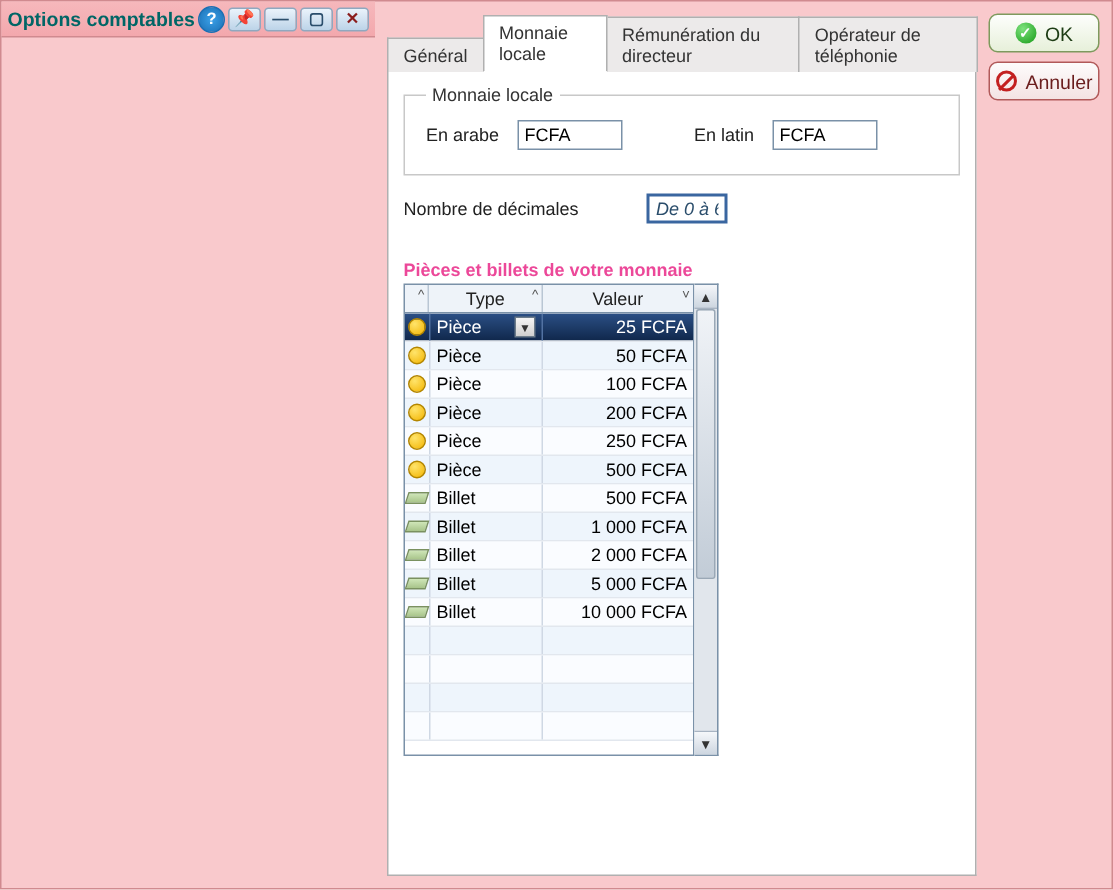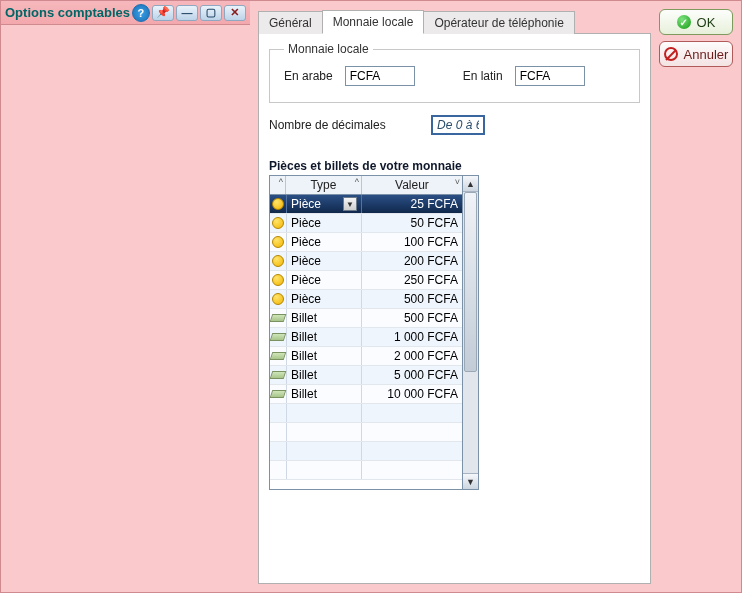--- a/index.html
+++ b/index.html
@@ -92,21 +92,21 @@
   input.txt {
     border:1px solid #7a91a8;
     height:20px; padding:1px 4px;
     font: inherit;
     background:#fff;
   }
   input.txt.range {
     font-style:italic; color:#2a4d6b; text-align:right;
     border:2px solid #3a66a0; width:54px;
   }
-  .section-hdr { font-weight:bold; margin:10px 0 2px 0; color:#0f172a; }
+  .section-hdr { font-weight:bold; margin:10px 0 2px 0; color:#ec4899; }
 
   .grid-wrap { display:flex; }
   .grid {
     border:1px solid #7a91a8;
     width:194px;
     background:#fff;
   }
   .grid-head {
     display:flex; background:#eef3f9;
     border-bottom:1px solid #7a91a8;
@@ -218,20 +218,21 @@
     <span class="ctl">▢</span>
     <span class="ctl close">✕</span>
   </div>
 
   <div class="client">
     <div class="main">
 
       <div class="tabstrip">
         <div class="tab">Général</div>
         <div class="tab active">Monnaie locale</div>
+        <div class="tab">Rémunération du directeur</div>
         <div class="tab">Opérateur de téléphonie</div>
       </div>
 
       <div class="tabpage">
 
         <fieldset class="group">
           <legend>Monnaie locale</legend>
           <div class="row">
             <label>En arabe</label>
             <input class="txt" style="width: 70px;" value="FCFA">

